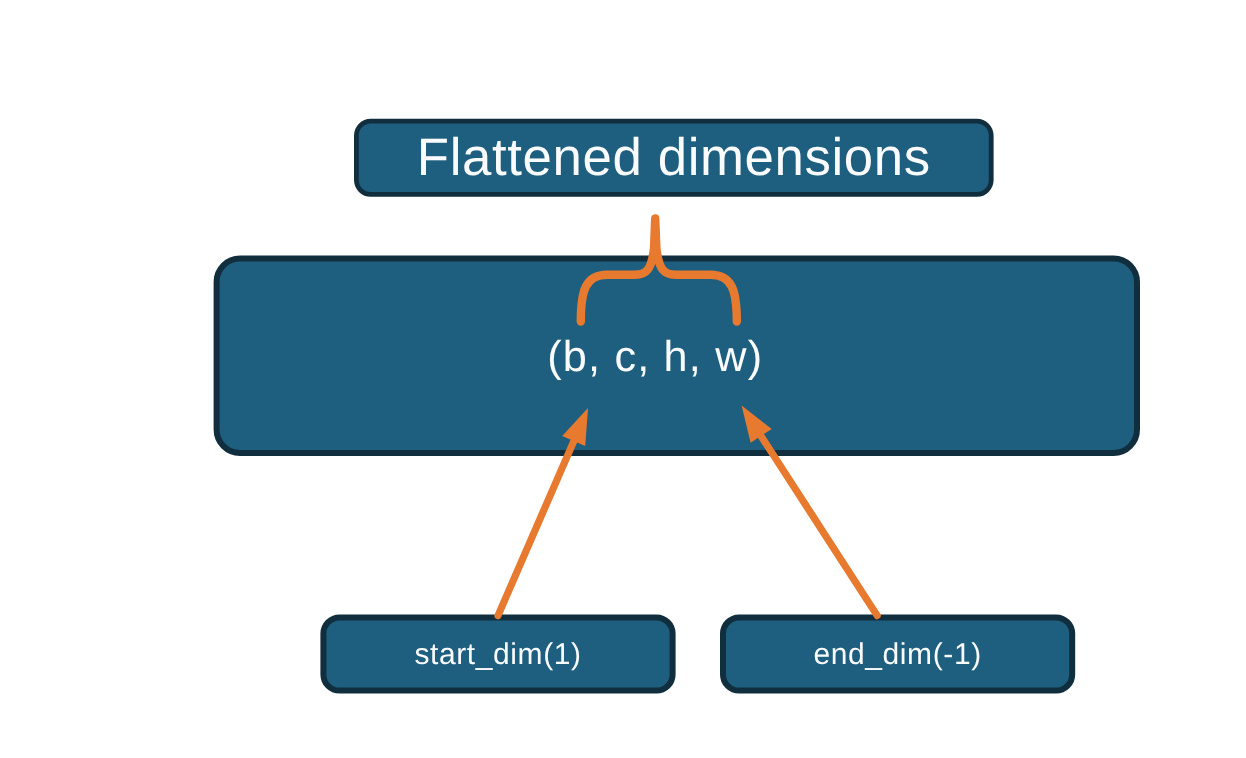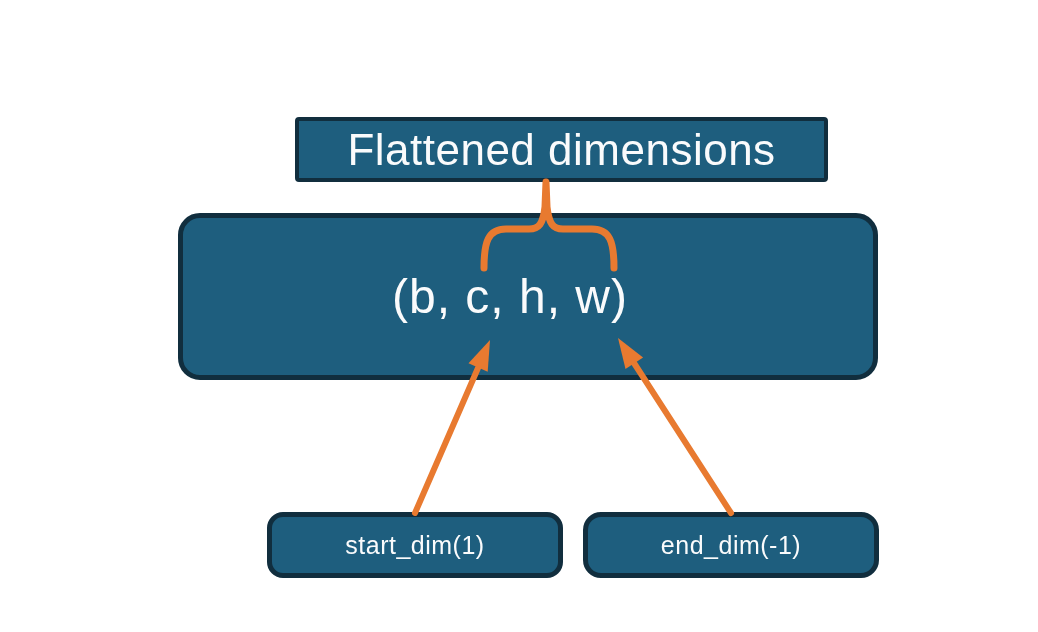--- a/index.html
+++ b/index.html
@@ -20,48 +20,48 @@
     box-sizing: border-box;
     background: #1e5e7e;
     border: 5px solid #112e3e;
     display: flex;
     align-items: center;
     justify-content: center;
     color: #fafbfc;
   }
   .title-box {
     left: 295px;
-    top: 117px;
+    top: 99px;
     width: 533px;
     height: 65px;
-    border-radius: 4px;
+    border-radius: 14px;
     border-width: 4px;
     font-size: 44px;
     letter-spacing: 0.5px;
   }
   .tensor-box {
     left: 178px;
     top: 213px;
-    width: 700px;
+    width: 772px;
     height: 167px;
     border-radius: 22px;
-    font-size: 48px;
+    font-size: 36px;
     letter-spacing: 1px;
     padding-right: 36px; 
   }
   .small-box {
     top: 512px;
     width: 296px;
     height: 66px;
     border-radius: 16px;
     font-size: 25px;
     letter-spacing: 0.5px;
   }
   .start-box { left: 267px; }
-  .end-box   { left: 583px; border-radius: 18px; }
+  .end-box   { left: 600px; }
 
   .overlay {
     position: absolute;
     left: 0;
     top: 0;
     width: 1038px;
     height: 632px;
     pointer-events: none;
   }
   .connector-stroke {

